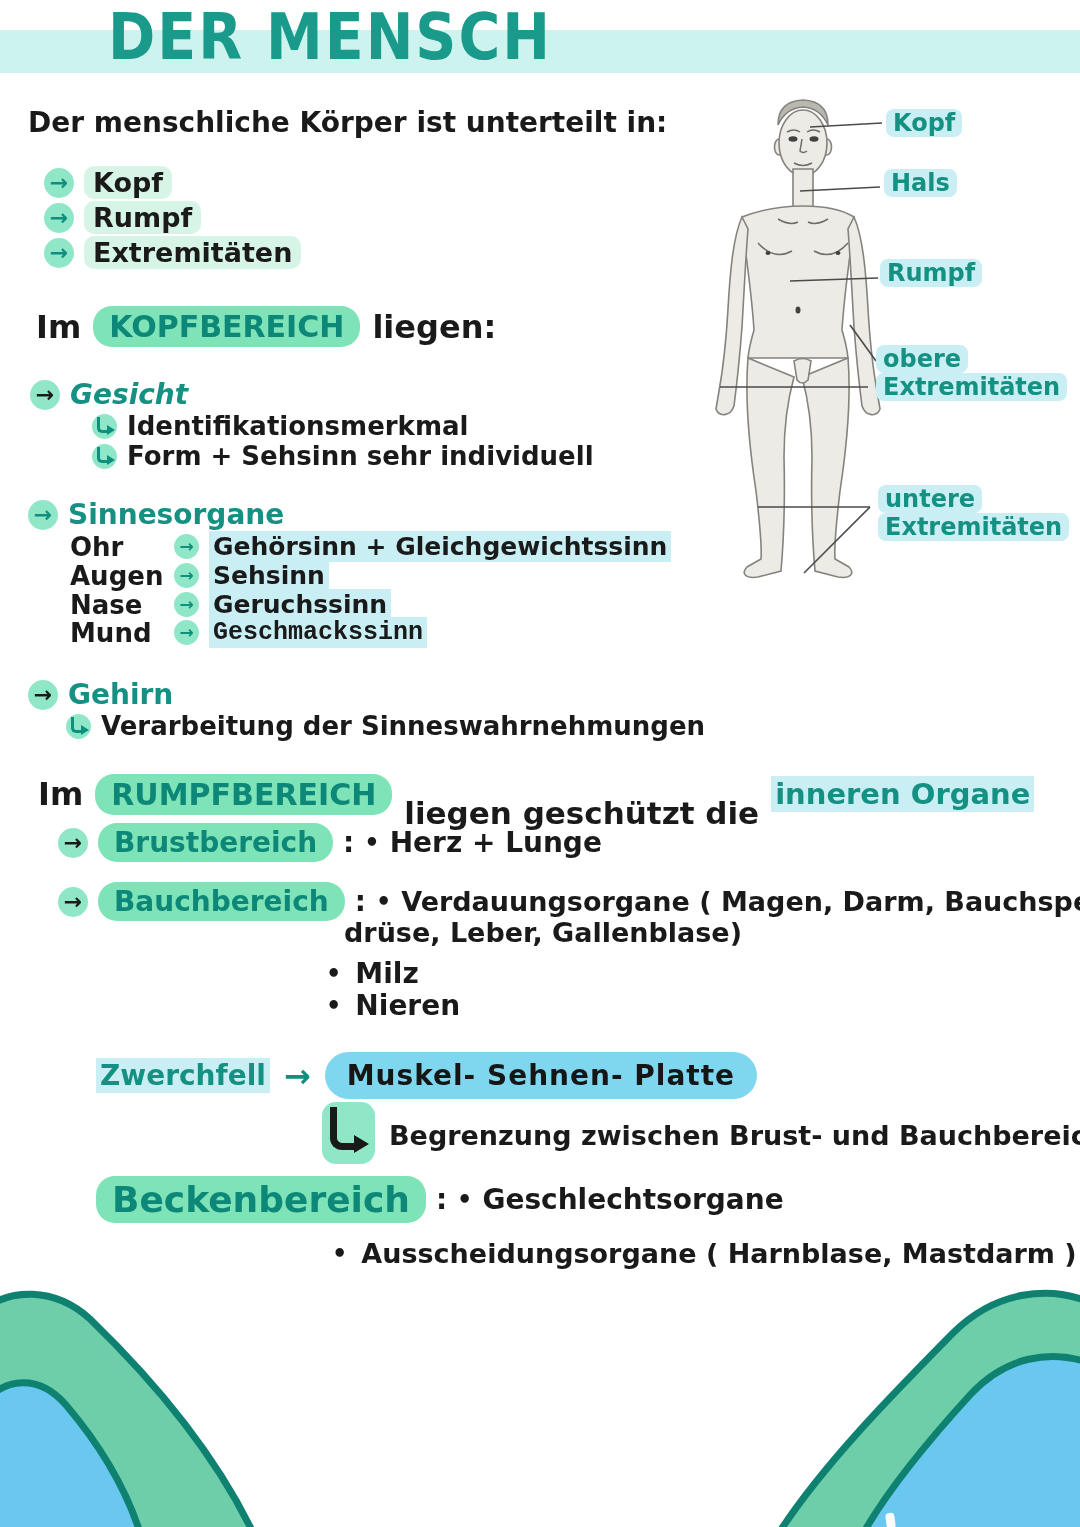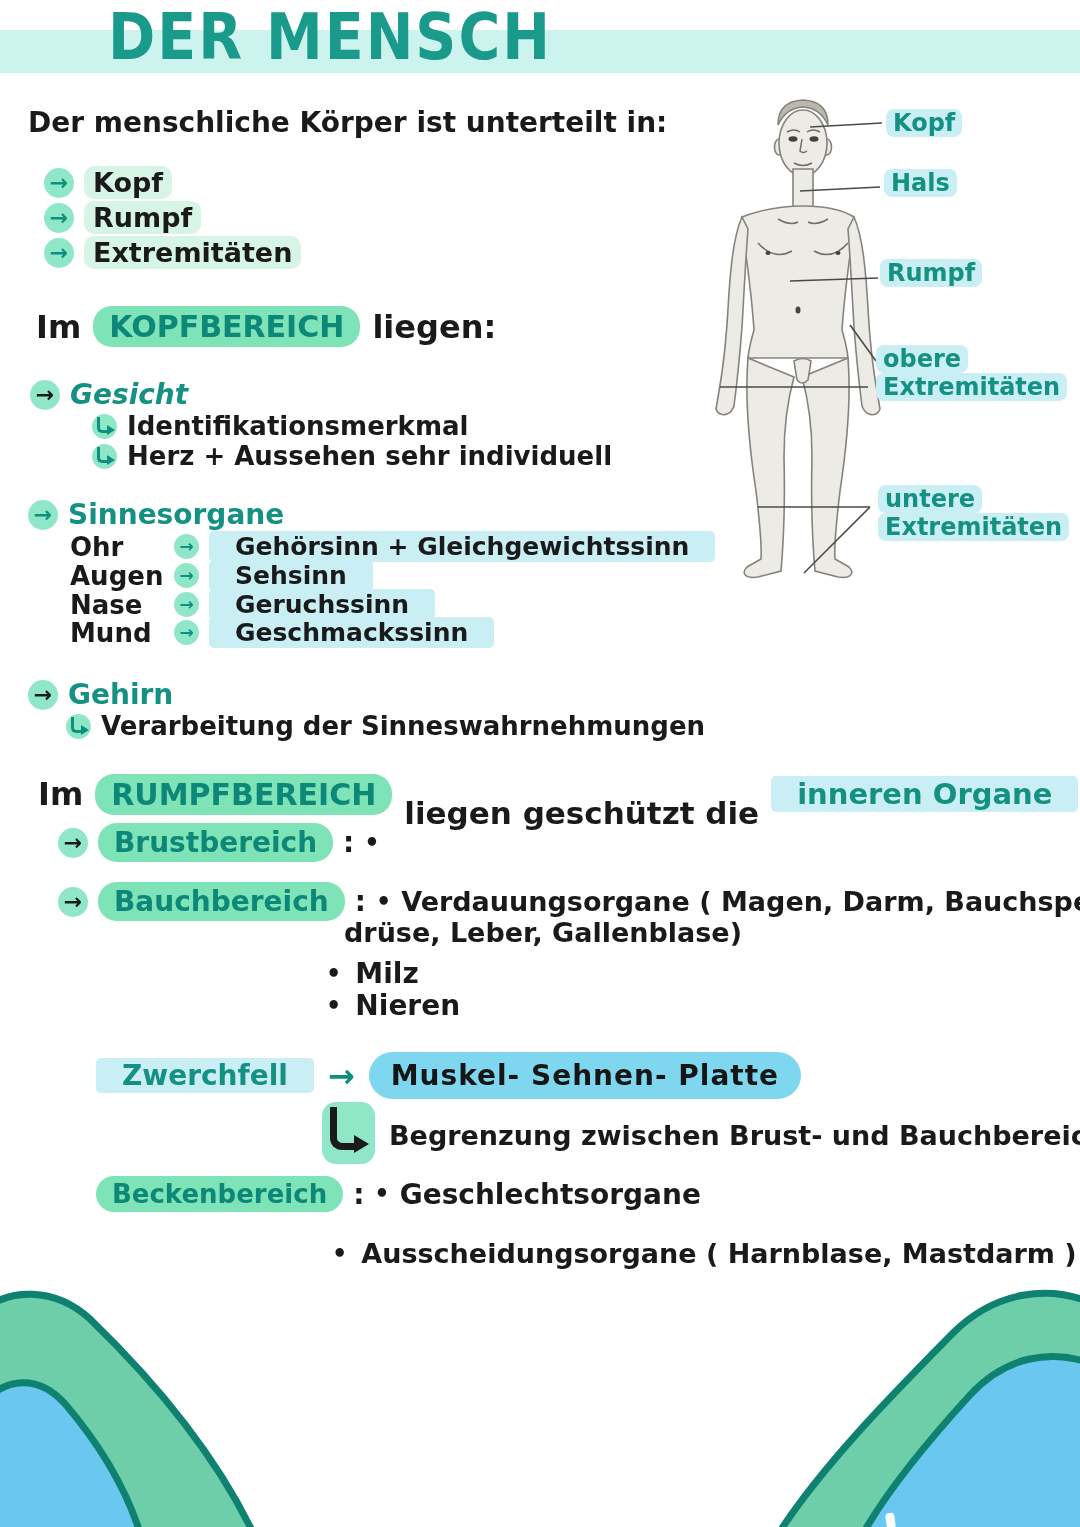--- a/index.html
+++ b/index.html
@@ -6,21 +6,21 @@
   .sheet {
     position:relative; width:1080px; height:1527px; background:#ffffff;
     overflow:hidden; font-family:"DejaVu Sans", sans-serif; color:#181818;
   }
   .abs { position:absolute; }
   .row { position:absolute; display:flex; align-items:center; gap:10px; white-space:nowrap; }
   .ink  { color:#1a1a1a; font-weight:bold; }
   .teal { color:#149182; font-weight:bold; }
 
   .hl-soft { background:#d7f5e7; border-radius:10px; padding:1px 9px; }
-  .hl-cyan { background:#c9eef3; border-radius:5px;  padding:1px 26px; }
+  .hl-cyan { background:#c9eef3; border-radius:0;  padding:1px 4px; }
   .pill    { background:#7ee3b6; color:#0d8878; border-radius:19px; padding:3px 16px; font-weight:bold; }
   .pill-blue { background:#7ed7ee; color:#161616; border-radius:26px; padding:7px 22px; font-weight:bold; letter-spacing:1px;text-align:center; }
 
   .badge { width:30px; height:30px; border-radius:50%; background:#90e7c8;
            display:flex; align-items:center; justify-content:center;
            font-weight:bold; font-size:22px; flex:0 0 auto; line-height:1; }
   .badge.sm { width:25px; height:25px; font-size:17px; }
   .c-teal { color:#0f8f7d; }
   .c-ink  { color:#1a1a1a; }
 
@@ -93,21 +93,21 @@
       </span>
     <span class="ink" style="font-size:26px;">Identifikationsmerkmal</span>
   </div>
   <div class="row" style="left:92px; top:441px;">
     <span class="badge sm c-teal">
         <span class="hook">
           <span class="st"></span>
           <span class="ah"></span>
         </span>
       </span>
-    <span class="ink" style="font-size:26px;">Herz + Aussehen sehr individuell</span>
+    <span class="ink" style="font-size:26px;">Form + Sehsinn sehr individuell</span>
   </div>
 
   <div class="row" style="left:28px; top:498px;">
     <span class="badge c-teal">→</span>
     <span class="teal" style="font-size:28px;">Sinnesorgane</span>
   </div>
   <div class="row" style="left:70px; top:531px;">
     <span class="ink organ">Ohr</span>
     <span class="badge sm c-teal">→</span>
     <span class="ink hl-cyan" style="font-size:25px;">Gehörsinn + Gleichgewichtssinn</span>
@@ -118,21 +118,21 @@
     <span class="ink hl-cyan" style="font-size:25px;">Sehsinn</span>
   </div>
   <div class="row" style="left:70px; top:589px;">
     <span class="ink organ">Nase</span>
     <span class="badge sm c-teal">→</span>
     <span class="ink hl-cyan" style="font-size:25px;">Geruchssinn</span>
   </div>
   <div class="row" style="left:70px; top:617px;">
     <span class="ink organ">Mund</span>
     <span class="badge sm c-teal">→</span>
-    <span class="ink hl-cyan" style="font-size:25px;">Geschmackssinn</span>
+    <span class="ink hl-cyan" style="font-size:25px;font-family:Liberation Mono, monospace;">Geschmackssinn</span>
   </div>
 
   <div class="row" style="left:28px; top:678px;">
     <span class="badge c-ink">→</span>
     <span class="teal" style="font-size:28px;">Gehirn</span>
   </div>
   <div class="row" style="left:66px; top:711px;">
     <span class="badge sm c-teal">
         <span class="hook">
           <span class="st"></span>
@@ -147,20 +147,21 @@
     <span class="pill" style="font-size:30px;">RUMPFBEREICH</span>
     <span class="ink" style="font-size:31px;margin-top:38px;">liegen geschützt die</span>
     <span class="teal hl-cyan" style="font-size:29px;">inneren Organe</span>
   </div>
 
   <div class="row" style="left:58px; top:823px;">
     <span class="badge c-ink">→</span>
     <span class="pill" style="font-size:28px;">Brustbereich</span>
     <span class="ink" style="font-size:28px;">:</span>
     <span class="ink" style="font-size:24px;">•</span>
+    <span class="ink" style="font-size:28px;">Herz + Lunge</span>
   </div>
 
   <div class="row" style="left:58px; top:882px;">
     <span class="badge c-ink">→</span>
     <span class="pill" style="font-size:28px;">Bauchbereich</span>
     <span class="ink" style="font-size:28px;">:</span>
     <span class="ink" style="font-size:24px;">•</span>
     <span class="ink" style="font-size:27px;">Verdauungsorgane ( Magen, Darm, Bauchspeichel-</span>
   </div>
   <div class="abs ink" style="left:344px; top:917px; font-size:27px;">drüse, Leber, Gallenblase)</div>
@@ -177,21 +178,21 @@
     <span class="teal hl-cyan" style="font-size:28px;">Zwerchfell</span>
     <span class="c-teal" style="font-size:32px; font-weight:bold;">→</span>
     <span class="pill-blue" style="font-size:28px;">Muskel- Sehnen- Platte</span>
   </div>
   <div class="row" style="left:322px; top:1102px; gap:14px; align-items:flex-start;">
     <span class="bighook-wrap"><span class="hook big c-ink"><span class="st"></span><span class="ah"></span></span></span>
     <span class="ink" style="font-size:27px; margin-top:18px;">Begrenzung zwischen Brust- und Bauchbereich</span>
   </div>
 
   <div class="row" style="left:96px; top:1176px;">
-    <span class="pill" style="font-size:26px;">Beckenbereich</span>
+    <span class="pill" style="font-size:36px;">Beckenbereich</span>
     <span class="ink" style="font-size:28px;">:</span>
     <span class="ink" style="font-size:24px;">•</span>
     <span class="ink" style="font-size:28px;">Geschlechtsorgane</span>
   </div>
   <div class="row" style="left:332px; top:1238px; gap:14px;">
     <span class="ink" style="font-size:24px;">•</span>
     <span class="ink" style="font-size:27px;">Ausscheidungsorgane ( Harnblase, Mastdarm )</span>
   </div>
 
   <div class="fig-wrap">

